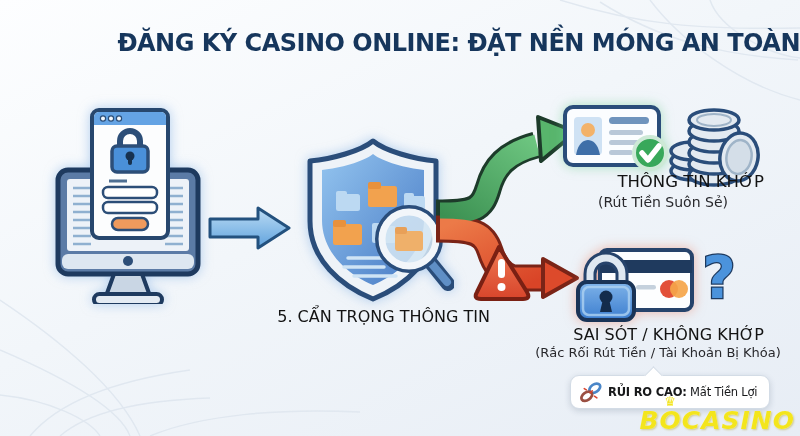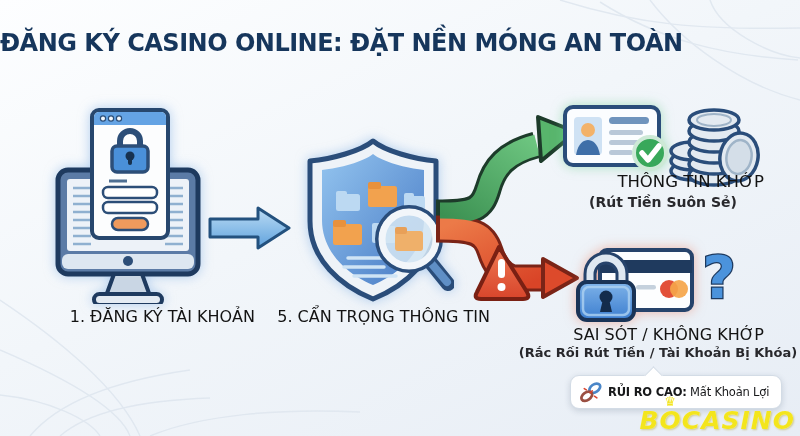--- a/index.html
+++ b/index.html
@@ -1,23 +1,23 @@
 <!DOCTYPE html>
 <html><head>
 <meta charset="utf-8">
 <style>
   html,body{margin:0;padding:0;}
   .canvas{position:relative;width:800px;height:436px;overflow:hidden;
     font-family:"DejaVu Sans","Liberation Sans",sans-serif;
     background:linear-gradient(155deg,#fdfeff 0%,#f2f6fa 45%,#e7edf5 100%);}
   .bg-lines{position:absolute;left:0;top:0;}
-  .title{position:absolute;left:0;right:0;top:29px;text-align:left;
+  .title{position:absolute;left:0;right:0;top:29px;text-align:right;
     font-size:24px;font-weight:bold;letter-spacing:-0.5px;color:#16365c;white-space:nowrap;}
   .lbl{position:absolute;text-align:right;font-weight:normal;font-size:16px;color:#131313;white-space:nowrap;}
-  .sub{position:absolute;text-align:center;font-size:14px;color:#28282c;white-space:nowrap;font-weight:bold;}
+  .sub{position:absolute;text-align:center;font-size:14px;color:#28282c;white-space:nowrap;}
   .ico{position:absolute;}
   .glow-blue{filter:drop-shadow(0 0 6px rgba(120,170,225,.55));}
   .glow-green{filter:drop-shadow(0 0 6px rgba(110,205,145,.55));}
   .glow-red{filter:drop-shadow(0 0 6px rgba(235,120,90,.5));}
   .badge{position:absolute;left:570px;top:375px;height:32px;background:#ffffff;
     border:1px solid #d3dce6;border-radius:9px;box-shadow:0 2px 6px rgba(40,60,90,.18);
     display:flex;align-items:center;gap:6px;padding:0 12px 0 9px;}
   .badge::before{content:"";position:absolute;top:-7px;left:76px;width:12px;height:12px;
     background:#fff;border-left:1px solid #d3dce6;border-top:1px solid #d3dce6;transform:rotate(45deg);}
   .badge .btxt{font-size:11.5px;color:#17181a;letter-spacing:-0.2px;white-space:nowrap;}
@@ -85,21 +85,20 @@
       <path d="M68,40 v-7 a10,10 0 0 1 20,0 v7" fill="none" stroke="#2c4e78" stroke-width="6"></path>
       <rect x="60" y="38" width="36" height="26" rx="5" fill="#4a90d9" stroke="#2c4e78" stroke-width="3.5"></rect>
       <circle cx="78" cy="48" r="4.5" fill="#17314f"></circle>
       <rect x="76" y="49" width="4" height="8" rx="2" fill="#17314f"></rect>
       <line x1="57" y1="73" x2="75" y2="73" stroke="#4f6f93" stroke-width="3"></line>
       <rect x="51" y="79" width="54" height="11" rx="5" fill="#ffffff" stroke="#2c4e78" stroke-width="2.5"></rect>
       <rect x="51" y="94" width="54" height="11" rx="5" fill="#ffffff" stroke="#2c4e78" stroke-width="2.5"></rect>
       <rect x="60" y="110" width="36" height="12" rx="6" fill="#ef9a5d" stroke="#2c4e78" stroke-width="2.5"></rect>
     </g>
   </svg>
-  <div class="lbl" style="left:15px;top:307px;width:240px;">1. ĐĂNG KÝ TÀI KHOẢN</div>
 
   <svg class="ico" style="left:208px;top:205px;" width="84" height="46" viewBox="0 0 84 46">
     <defs>
       <linearGradient id="bluegrad" x1="0" y1="0" x2="0" y2="1">
         <stop offset="0" stop-color="#bcdcf4"></stop>
           <stop offset="1" stop-color="#5fa2dd"></stop>
       </linearGradient>
     </defs>
     <polygon points="2,14 50,14 50,3 81,23 50,43 50,32 2,32" fill="url(#bluegrad)" stroke="#23517e" stroke-width="3" stroke-linejoin="round"></polygon>
   </svg>
@@ -232,18 +231,18 @@
   <div class="badge">
     <svg width="22" height="22" viewBox="0 0 26 26">
       <ellipse cx="17.5" cy="8.5" rx="7" ry="4.6" fill="none" stroke="#4a86c8" stroke-width="3.2" transform="rotate(-35 17.5 8.5)"></ellipse>
       <ellipse cx="8" cy="18" rx="7" ry="4.6" fill="none" stroke="#9a4f42" stroke-width="3.2" transform="rotate(-35 8 18)"></ellipse>
       <g stroke="#d9432e" stroke-width="1.8" stroke-linecap="round">
         <line x1="12" y1="14" x2="14.5" y2="11.5"></line>
         <line x1="17" y1="18" x2="20" y2="20"></line>
         <line x1="5" y1="9" x2="7.5" y2="10.5"></line>
       </g>
     </svg>
-    <span class="btxt"><span class="bold">RỦI RO CAO:</span>&nbsp;<span>Mất Khoản Lợi</span></span>
+    <span class="btxt"><span class="bold">RỦI RO CAO:</span>&nbsp;<span>Mất Tiền Lợi</span></span>
   </div>
 
   <div class="logo"><span>B</span><span class="o-wrap"><span class="crown">♛</span><span>O</span></span><span>CASINO</span></div>
 
 </div>
 
 </body></html>

